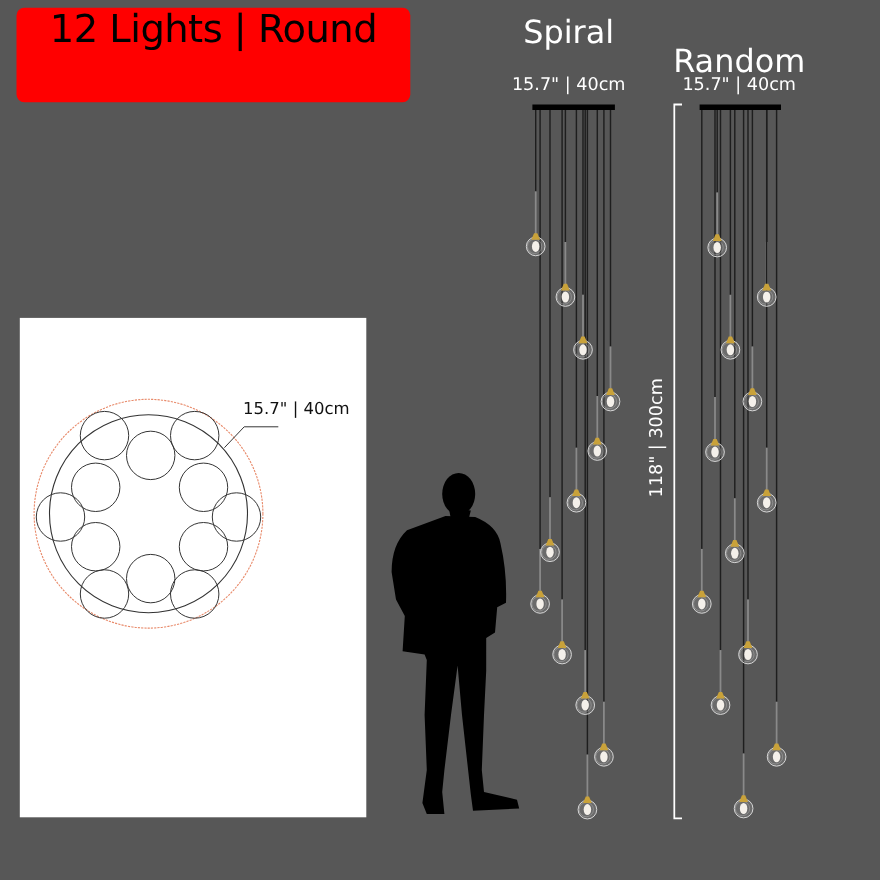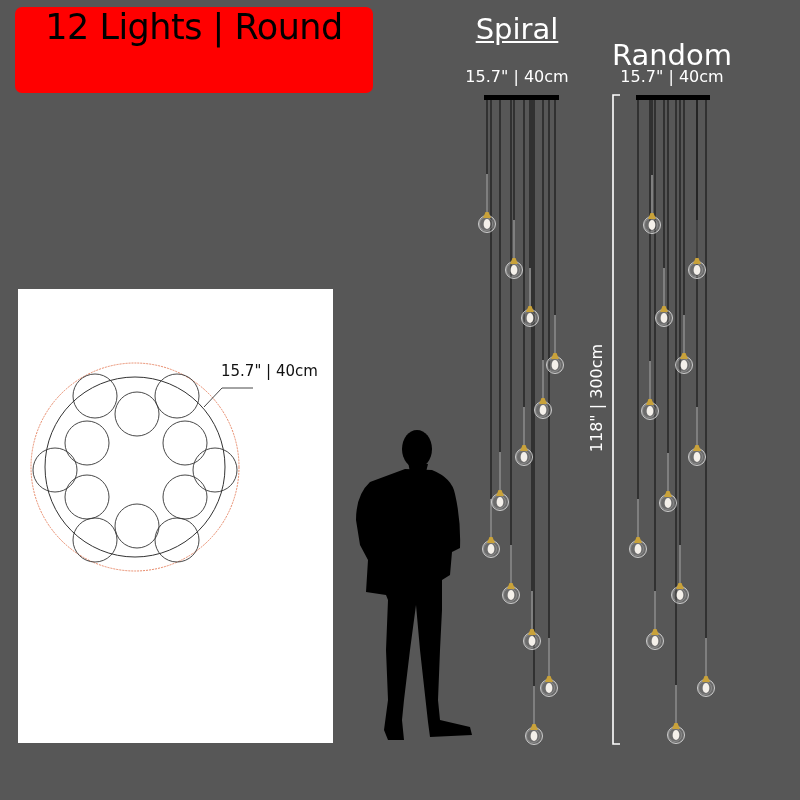--- a/index.html
+++ b/index.html
@@ -36,21 +36,21 @@
     }
     .overlay { position: absolute; left: 0; top: 0; width: 800px; height: 800px; pointer-events: none; }
   </style>
 </head>
 <body>
 
 <div class="title-badge">
   <span>12 Lights | Round</span>
 </div>
 
-<div class="heading" style="left:517px;text-decoration:underline;">Spiral</div>
+<div class="heading" style="left:517px;">Spiral</div>
 <div class="heading" style="left:672px;margin-top:26px;">Random</div>
 
 <div class="dim-label" style="left:517px;">15.7" | 40cm</div>
 <div class="dim-label" style="left:672px;">15.7" | 40cm</div>
 
 <div class="diagram-panel"></div>
 <svg class="overlay" width="800" height="800" viewBox="0 0 800 800">
 
   <circle cx="135" cy="467" r="104" fill="none" stroke="#e88a6a" stroke-width="1" stroke-dasharray="2,1"></circle>
 

